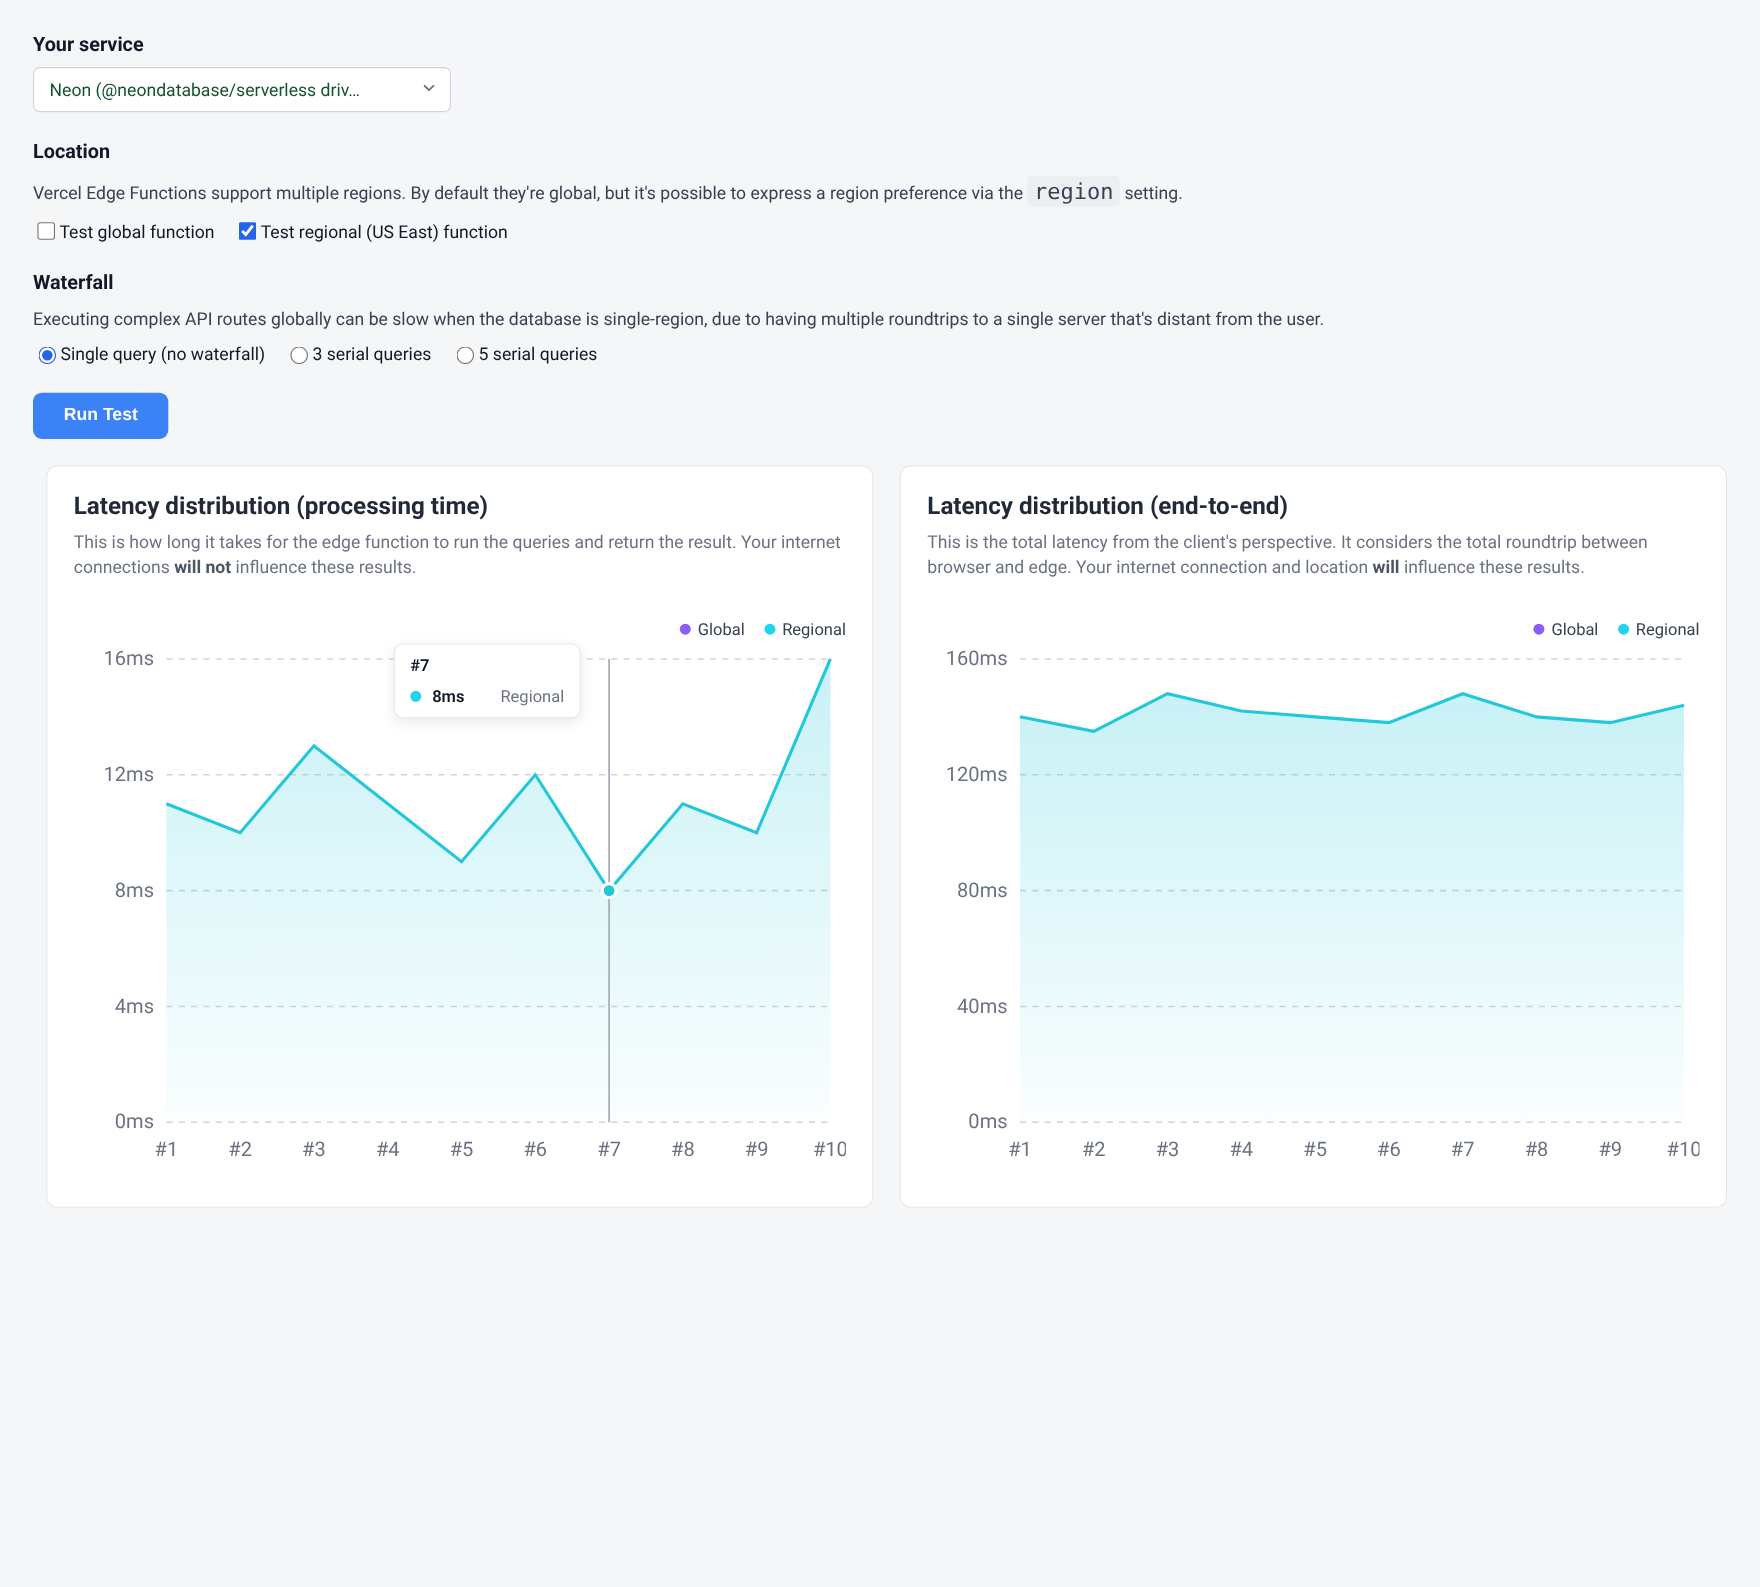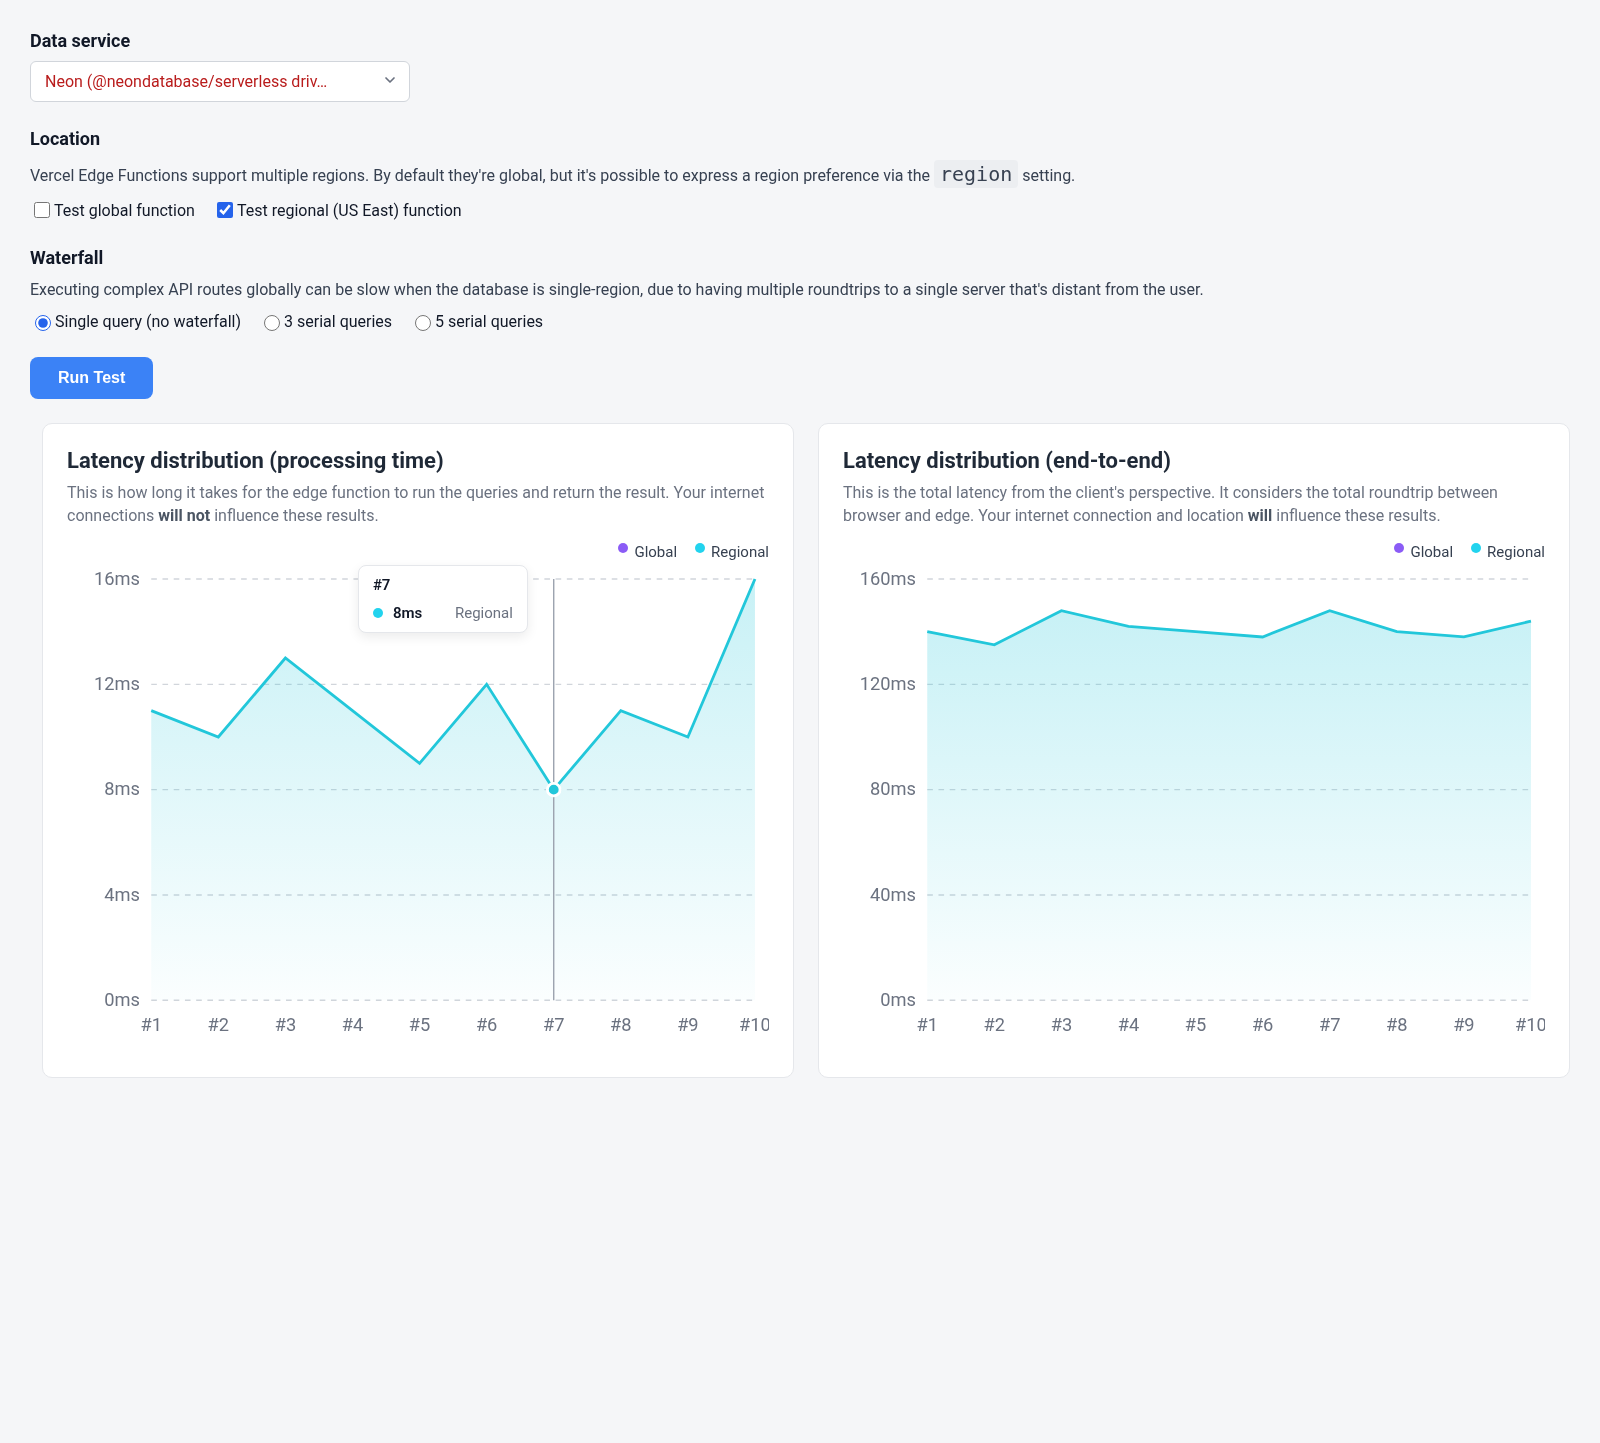--- a/index.html
+++ b/index.html
@@ -22,21 +22,21 @@
     position: relative;
     width: 380px;
   }
   .select {
     width: 100%;
     padding: 10px 40px 10px 14px;
     border: 1px solid #d1d5db;
     border-radius: 6px;
     background: #ffffff;
     font-size: 16px;
-    color: #b91c1c;
+    color: #14532d;
     cursor: pointer;
     white-space: nowrap;
     overflow: hidden;
     text-overflow: ellipsis;
   }
   .chevron {
     position: absolute;
     right: 12px;
     top: 50%;
     transform: translateY(-50%);
@@ -110,21 +110,21 @@
   }
   .card-sub b { color: #4b5563; }
   .legend {
     display: flex;
     justify-content: flex-end;
     gap: 18px;
     font-size: 15px;
     color: #374151;
     margin-bottom: 4px;
   }
-  .legend-item { display: inline-flex; align-items: flex-start; gap: 6px; }
+  .legend-item { display: inline-flex; align-items: center; gap: 6px; margin-top: 20px; }
   .dot {
     width: 10px; height: 10px;
     border-radius: 50%;
     display: inline-block;
   }
   .dot.global { background: #8b5cf6; }
   .dot.regional { background: #22d3ee; }
   .chart-wrap { position: relative; }
   .chart {
     width: 100%;
@@ -150,21 +150,21 @@
   .vline { stroke: #9ca3af; stroke-width: 1; }
   .data-point { fill: #22c7da; stroke: #ffffff; stroke-width: 2; }
 </style>
 </head>
 <body>
 
 
 
 
 <div class="section">
-  <h2 class="sect">Data service</h2>
+  <h2 class="sect">Your service</h2>
   <div class="select-wrap">
     <div class="select">Neon (@neondatabase/serverless driv…</div>
     <span class="chevron">
       <svg width="16" height="16" viewBox="0 0 16 16">
           <path d="M4 6l4 4 4-4" stroke="currentColor" stroke-width="1.7" fill="none" stroke-linecap="round" stroke-linejoin="round"></path>
         </svg>
     </span>
   </div>
 </div>
 

